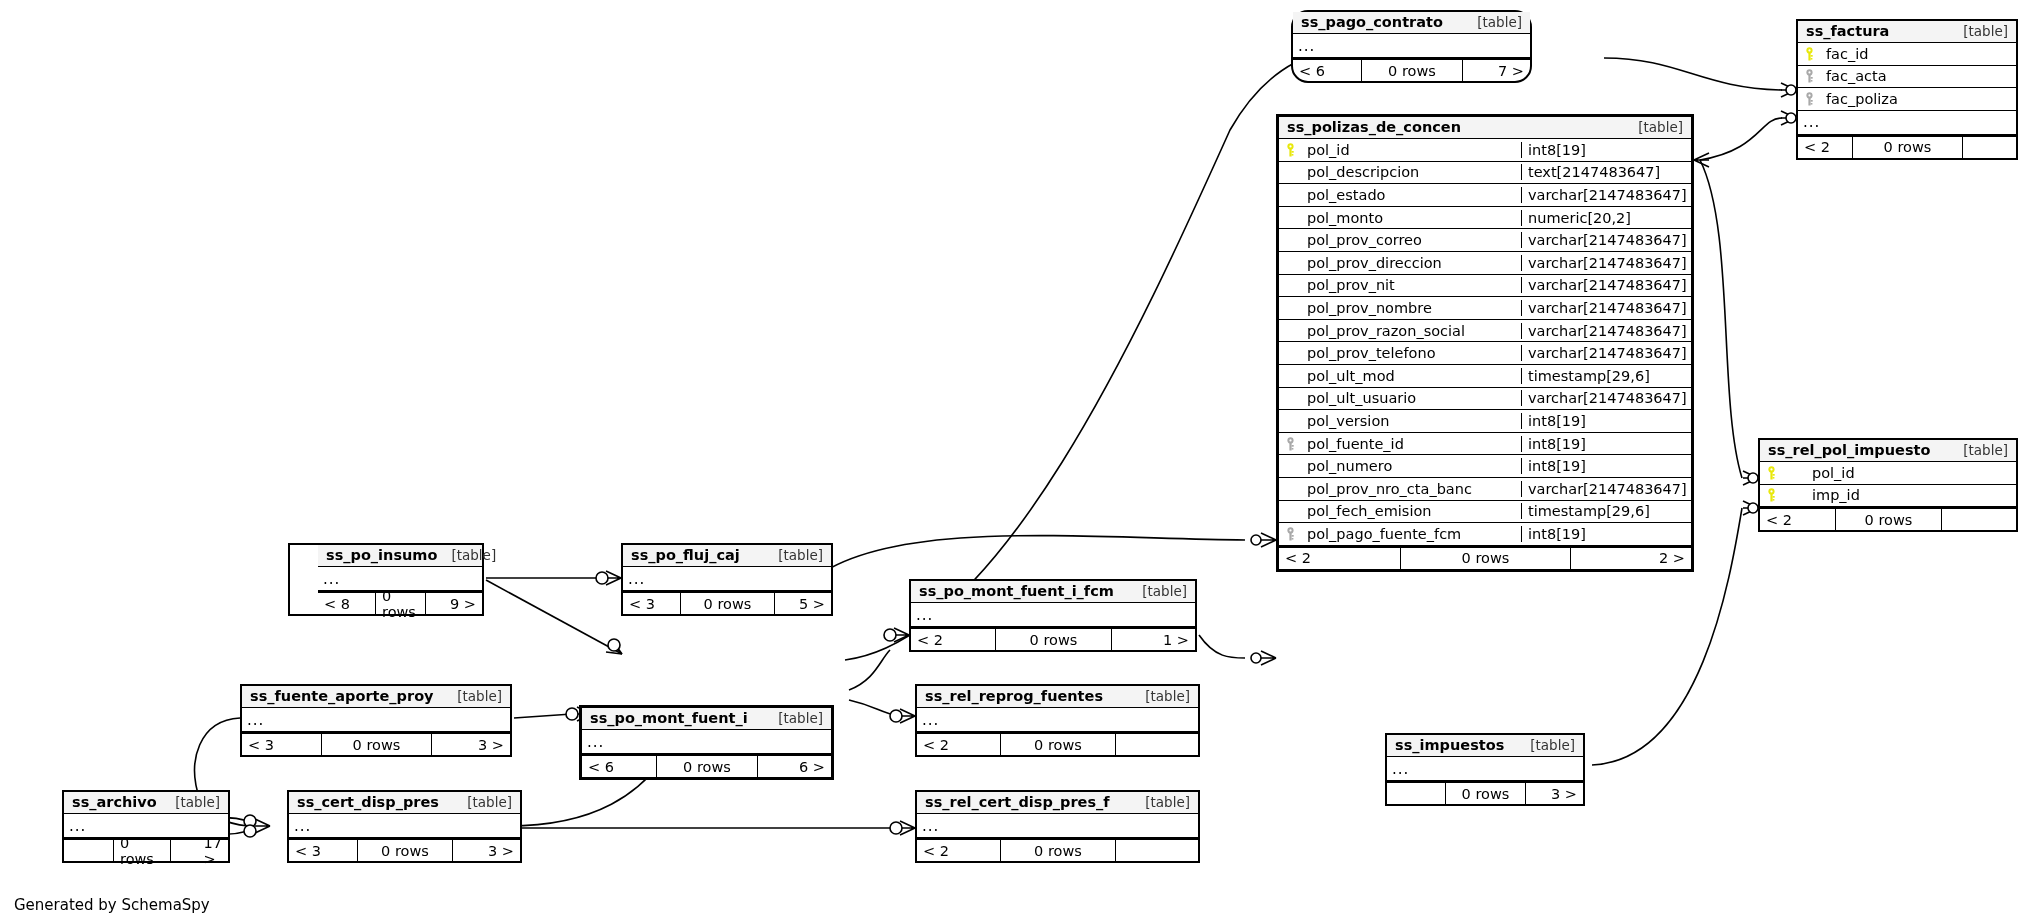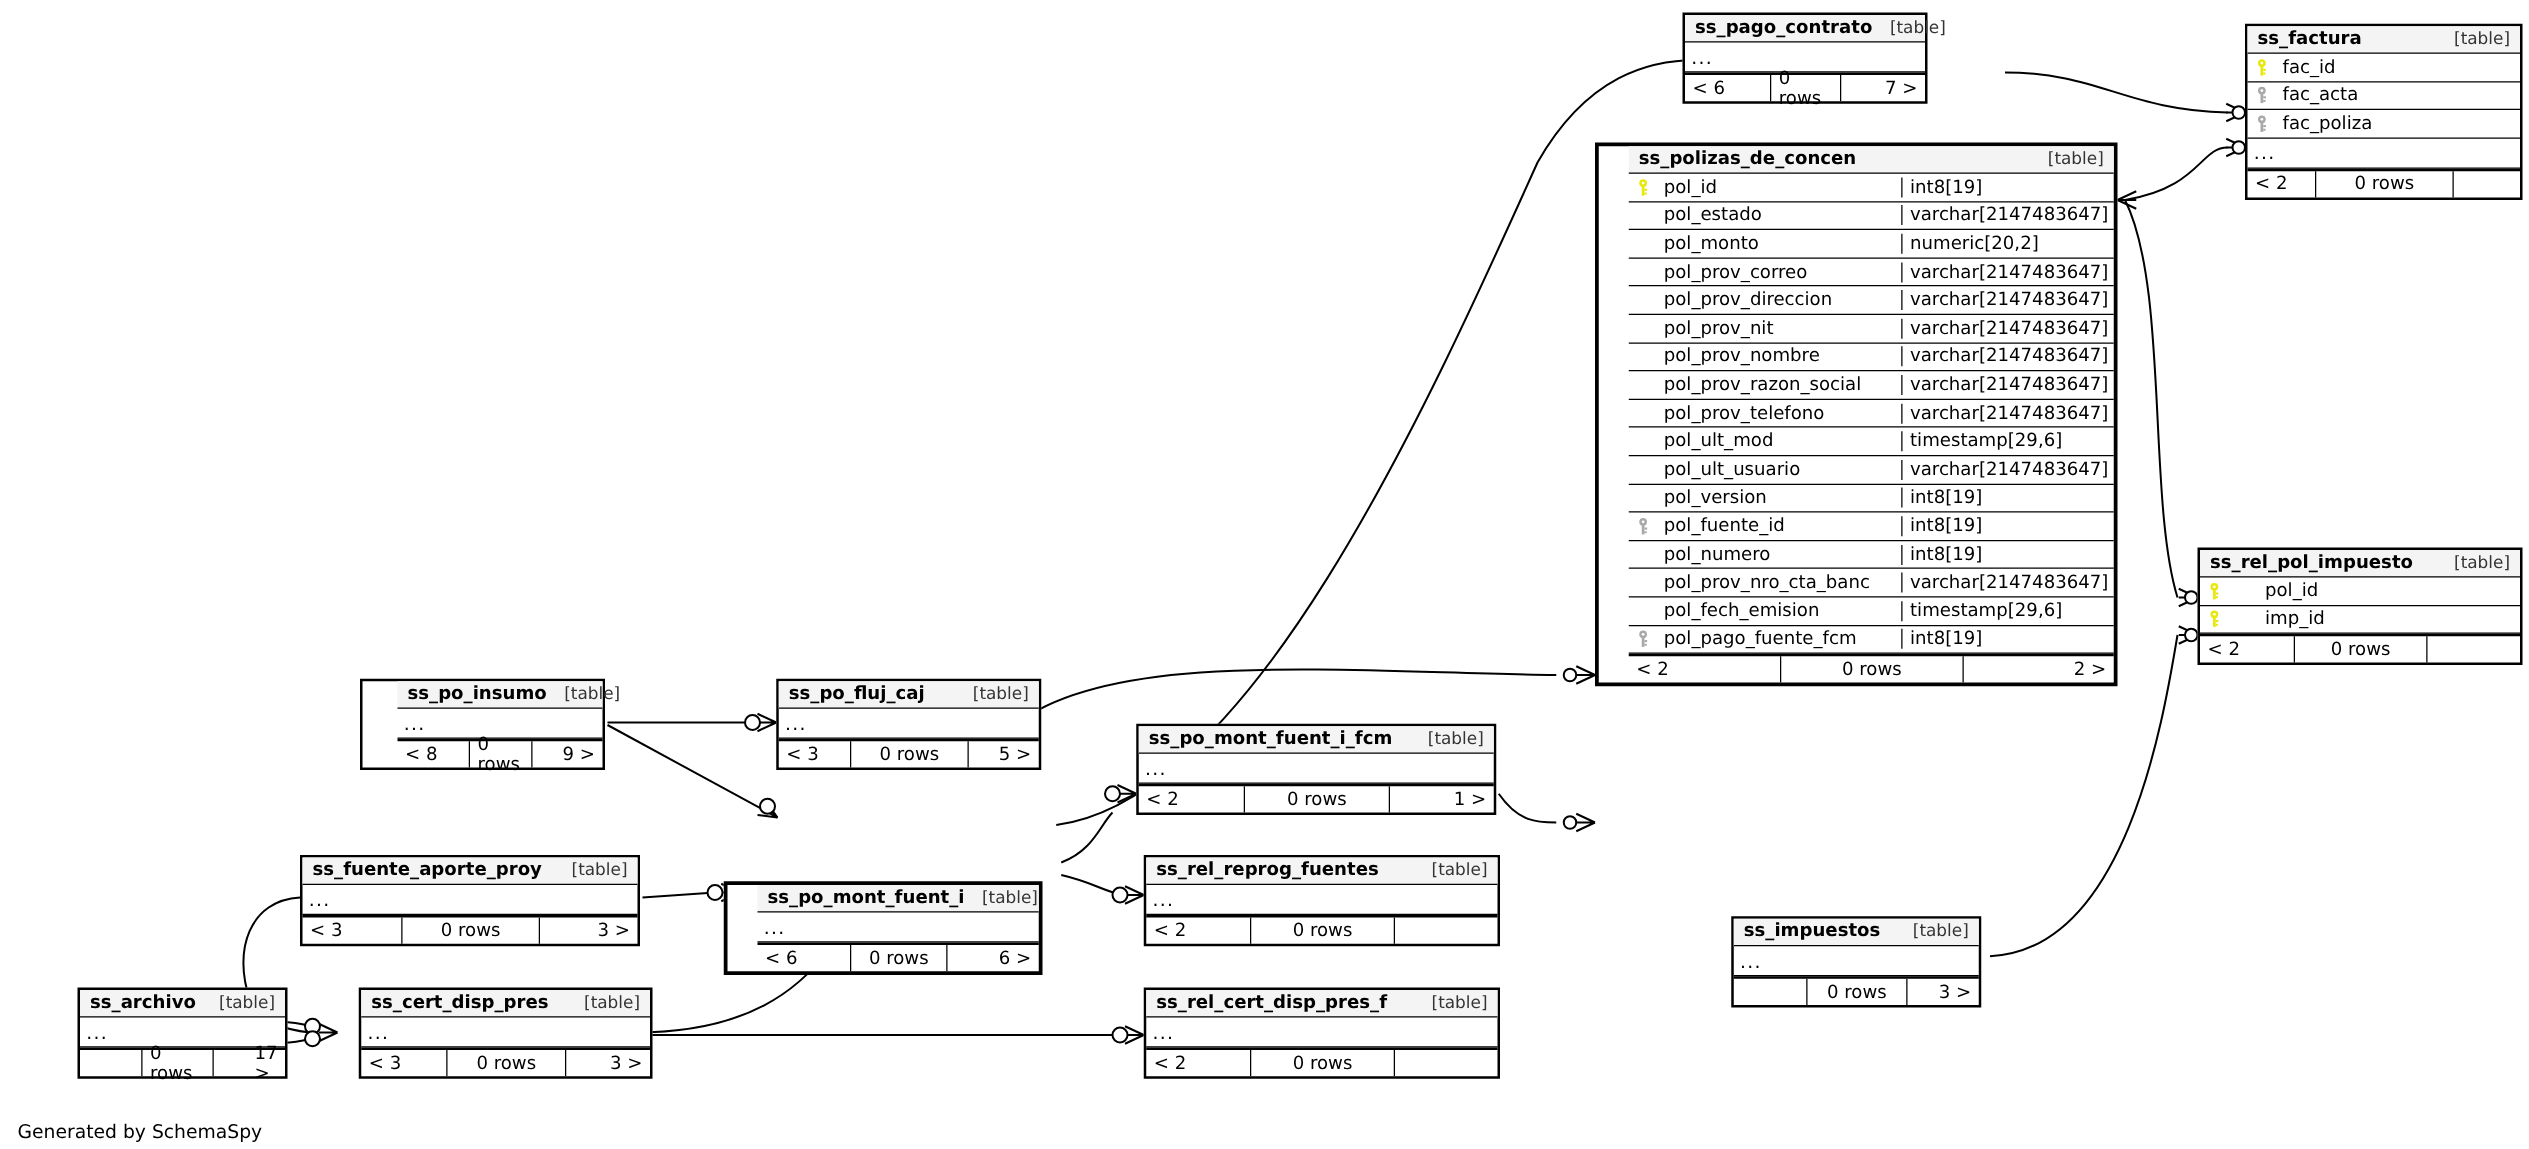--- a/index.html
+++ b/index.html
@@ -11,21 +11,21 @@
   svg#edges{position:absolute;left:0;top:0;width:2023px;height:919px;pointer-events:none;}
 
   .table-box{
     position:absolute;
     border:2px solid #000;
     background:#ffffff;
     box-sizing:border-box;
     font-size:14.5px;
     color:#000;
   }
-  .table-box.bold{border-width:3px;padding-left:24px;}
+  .table-box.bold{border-width:3px;}
 
   .tb-title{
     display:flex;align-items:center;justify-content:space-between;
     background:#f4f4f4;
     border-bottom:1px solid #000;
     padding:3px 8px 4px 8px;
     height:22px;box-sizing:border-box;
     font-weight:bold;font-size:14.5px;
     white-space:nowrap;
   }
@@ -168,21 +168,21 @@
 
       <path d="M 270 826 L 255 819 M 270 826 L 255 833 M 270 826 L 255 826"></path>
       <circle cx="250" cy="821" r="6" fill="#fff"></circle>
       <circle cx="250" cy="831" r="6" fill="#fff"></circle>
 
       <path d="M 182 825 L 197 818 M 182 825 L 197 832 M 182 825 L 197 825"></path>
     </g>
   </svg>
 
   <div id="tables-layer">
-      <div class="table-box" style="left: 1346px; top: 10px; width: 196px;">
+      <div class="table-box" style="left: 1291px; top: 10px; width: 241px; border-radius: 17px;">
         <div class="tb-title">
           <span>ss_pago_contrato</span>
           <span class="tag">[table]</span>
         </div>
         <div class="ellipsis-row">...</div>
         <div class="tb-foot">
           <div class="fc left" style="flex: 0 0 68px;">&lt; 6</div>
           <div class="fc mid" style="flex: 1 1 auto;">0 rows</div>
           <div class="fc right" style="flex: 0 0 68px;">7 &gt;</div>
         </div>
@@ -248,20 +248,25 @@
               <rect x="5.4" y="5.5" width="2.2" height="8" fill="#e8e80c"></rect>
               <rect x="7.6" y="8.0" width="2.1" height="1.7" fill="#e8e80c"></rect>
               <rect x="7.6" y="11.0" width="1.8" height="1.6" fill="#e8e80c"></rect>
             </svg>
           </span>
           <span class="cname">pol_id</span>
           <span class="ctype" style="width: 170px; flex: 0 0 170px;">int8[19]</span>
         </div>
         <div class="tb-row">
           <span class="keypad"></span>
+          <span class="cname">pol_descripcion</span>
+          <span class="ctype" style="width: 170px; flex: 0 0 170px;">text[2147483647]</span>
+        </div>
+        <div class="tb-row">
+          <span class="keypad"></span>
           <span class="cname">pol_estado</span>
           <span class="ctype" style="width: 170px; flex: 0 0 170px;">varchar[2147483647]</span>
         </div>
         <div class="tb-row">
           <span class="keypad"></span>
           <span class="cname">pol_monto</span>
           <span class="ctype" style="width: 170px; flex: 0 0 170px;">numeric[20,2]</span>
         </div>
         <div class="tb-row">
           <span class="keypad"></span>

